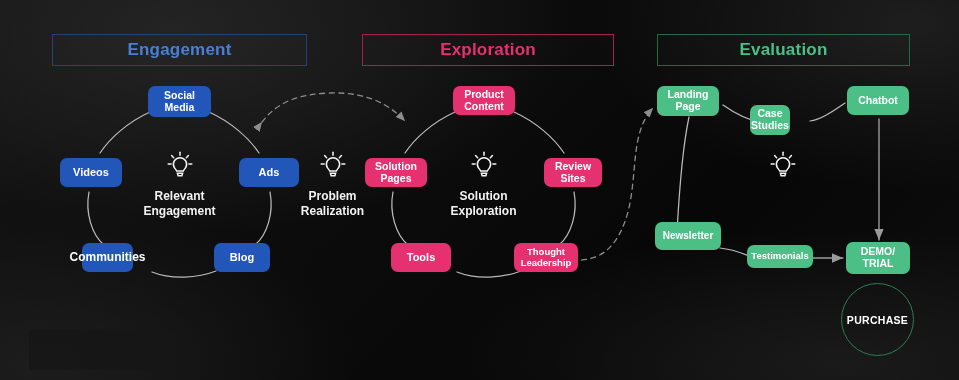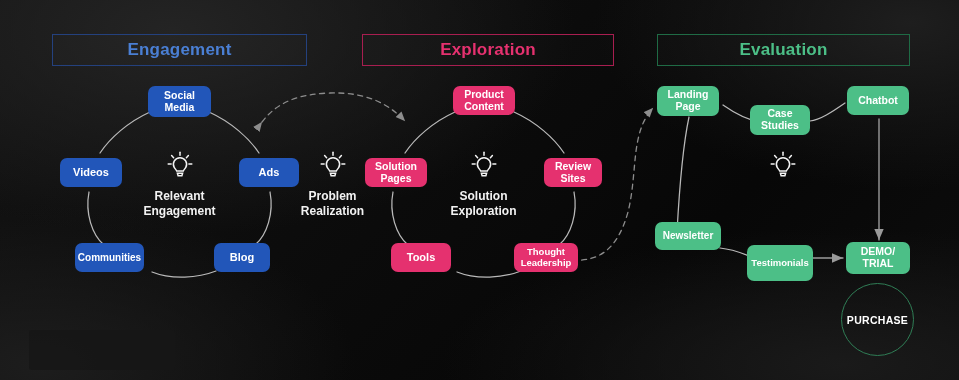--- a/index.html
+++ b/index.html
@@ -111,21 +111,21 @@
   <div class="node blue" style="left:148px;top:86px;width:63px;height:31px;font-size:10.5px;">
     <span style="white-space:pre-line;">Social
 Media</span>
   </div>
   <div class="node blue" style="left:60px;top:158px;width:62px;height:29px;font-size:11px;">
     <span>Videos</span>
   </div>
   <div class="node blue" style="left:239px;top:158px;width:60px;height:29px;font-size:11px;">
     <span>Ads</span>
   </div>
-  <div class="node blue" style="left:75px;top:243px;width:69px;height:29px;font-size:10px;">
+  <div class="node blue" style="left:82px;top:243px;width:51px;height:29px;font-size:12px;">
     <span>Communities</span>
   </div>
   <div class="node blue" style="left:214px;top:243px;width:56px;height:29px;font-size:11px;">
     <span>Blog</span>
   </div>
 
   <div class="node pink" style="left:453px;top:86px;width:62px;height:29px;font-size:10.5px;">
     <span style="white-space:pre-line;">Product
 Content</span>
   </div>
@@ -142,31 +142,31 @@
   </div>
   <div class="node pink" style="left:514px;top:243px;width:64px;height:29px;font-size:9.5px;">
     <span style="white-space:pre-line;">Thought
 Leadership</span>
   </div>
 
   <div class="node green" style="left:657px;top:86px;width:62px;height:30px;font-size:10.5px;">
     <span style="white-space:pre-line;">Landing
 Page</span>
   </div>
-  <div class="node green" style="left:750px;top:105px;width:60px;height:30px;font-size:10.5px;">
+  <div class="node green" style="left:750px;top:105px;width:40px;height:30px;font-size:10.5px;">
     <span style="white-space:pre-line;">Case
 Studies</span>
   </div>
   <div class="node green" style="left:847px;top:86px;width:62px;height:29px;font-size:10.5px;">
     <span>Chatbot</span>
   </div>
   <div class="node green" style="left:655px;top:222px;width:66px;height:28px;font-size:10px;">
     <span>Newsletter</span>
   </div>
-  <div class="node green" style="left:747px;top:245px;width:66px;height:36px;font-size:9.5px;">
+  <div class="node green" style="left:747px;top:245px;width:66px;height:23px;font-size:9.5px;">
     <span>Testimonials</span>
   </div>
   <div class="node green" style="left:846px;top:242px;width:64px;height:32px;font-size:10.5px;">
     <span style="white-space:pre-line;">DEMO/
 TRIAL</span>
   </div>
 
   <div class="purchase" style="left:841px;top:283px;width:73px;height:73px;">
     <span>PURCHASE</span>
   </div>

